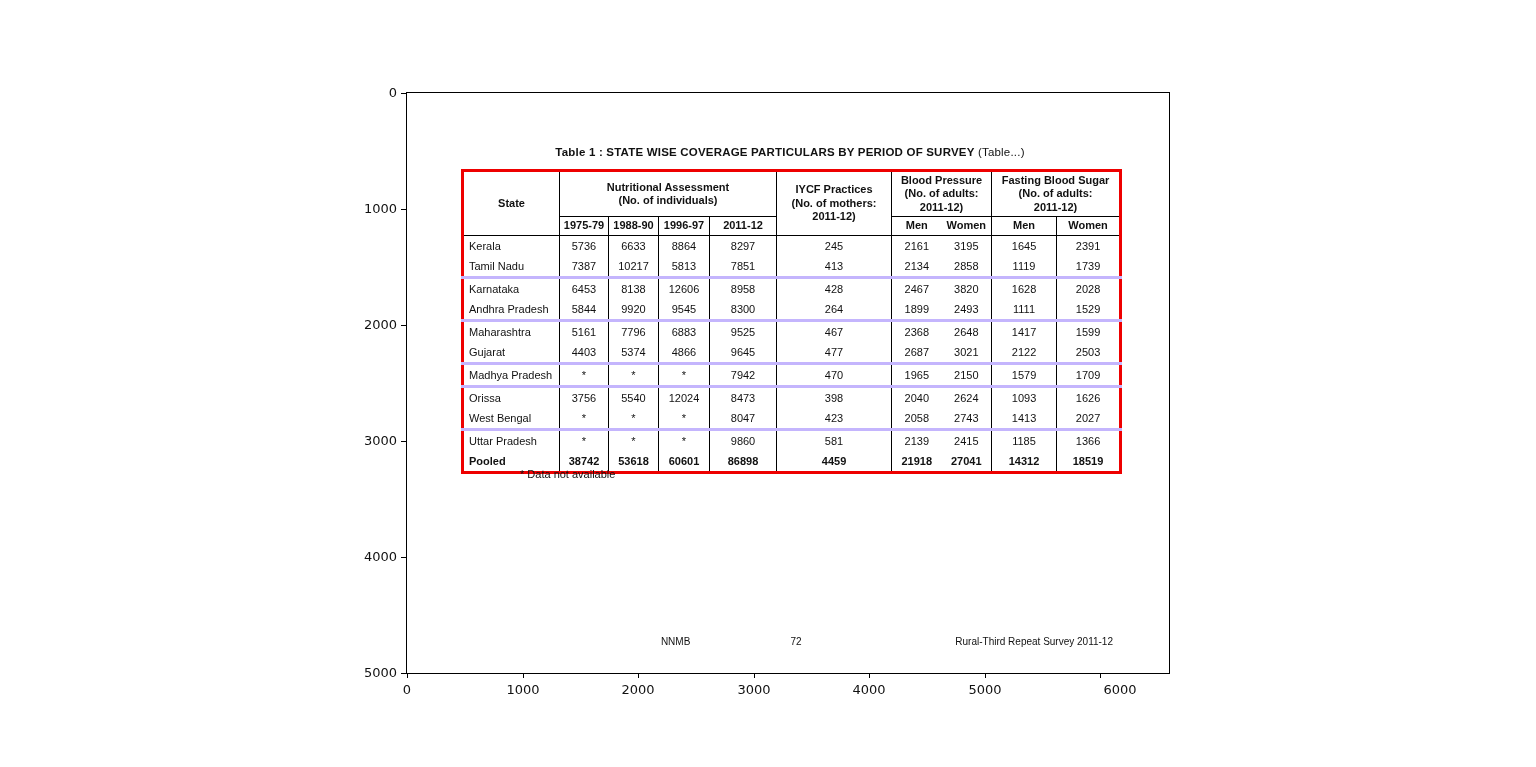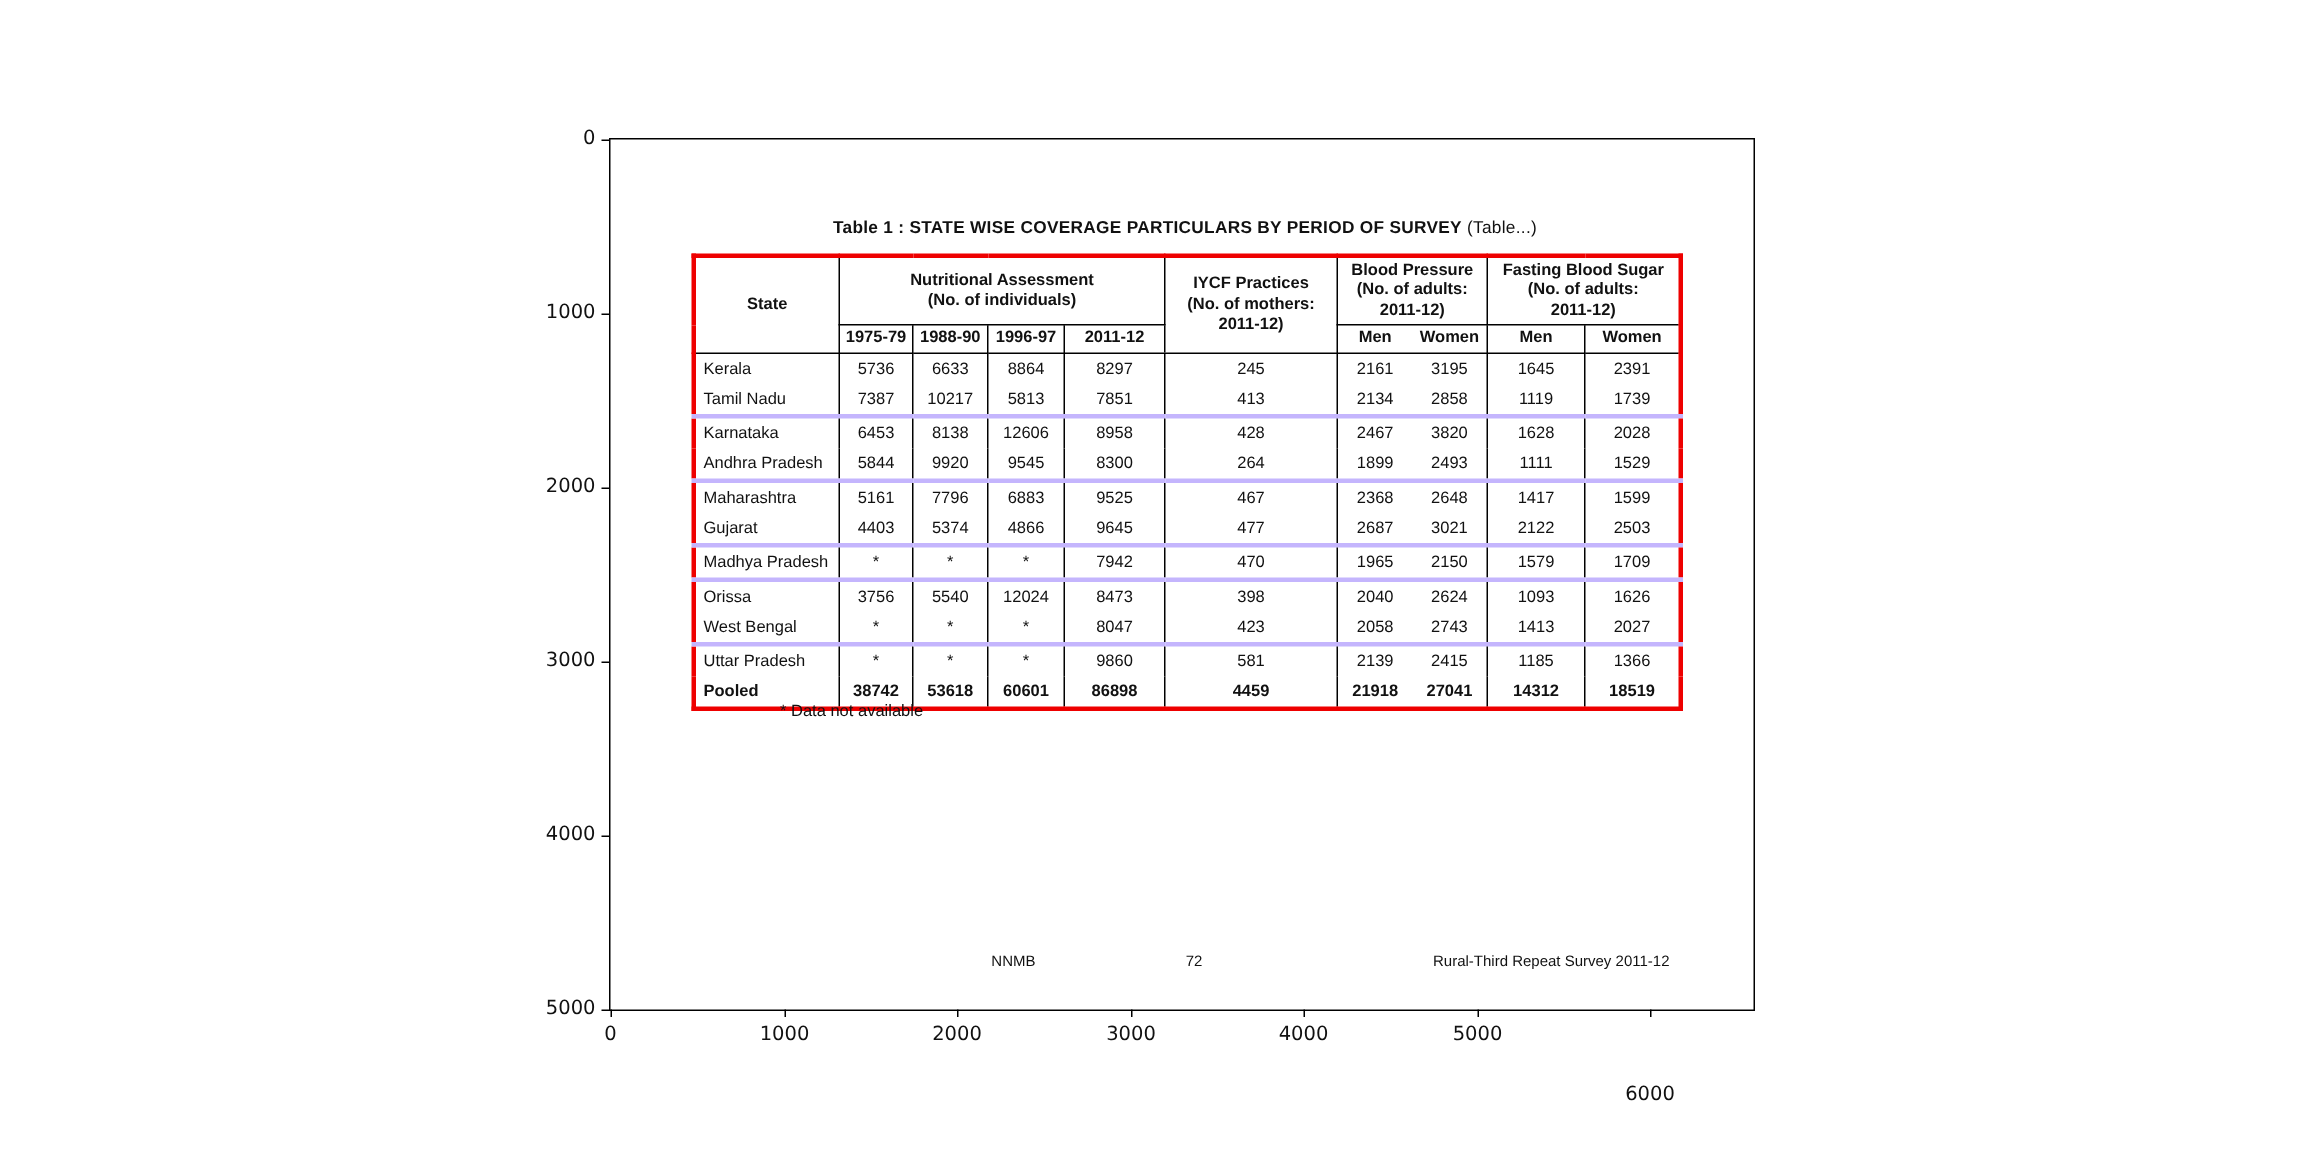--- a/index.html
+++ b/index.html
@@ -255,15 +255,15 @@
       <div class="tick-label xlab" style="left: 85px;">1000</div>
       <div class="xmark" style="left: 231px;"></div>
       <div class="tick-label xlab" style="left: 200px;">2000</div>
       <div class="xmark" style="left: 347px;"></div>
       <div class="tick-label xlab" style="left: 316px;">3000</div>
       <div class="xmark" style="left: 462px;"></div>
       <div class="tick-label xlab" style="left: 431px;">4000</div>
       <div class="xmark" style="left: 578px;"></div>
       <div class="tick-label xlab" style="left: 547px;">5000</div>
       <div class="xmark" style="left: 693px;"></div>
-      <div class="tick-label xlab" style="left: 662px; margin-top: 40px;">6000</div>
+      <div class="tick-label xlab" style="left: 682px;">6000</div>
     </div>
 </div>
 
 </body></html>

